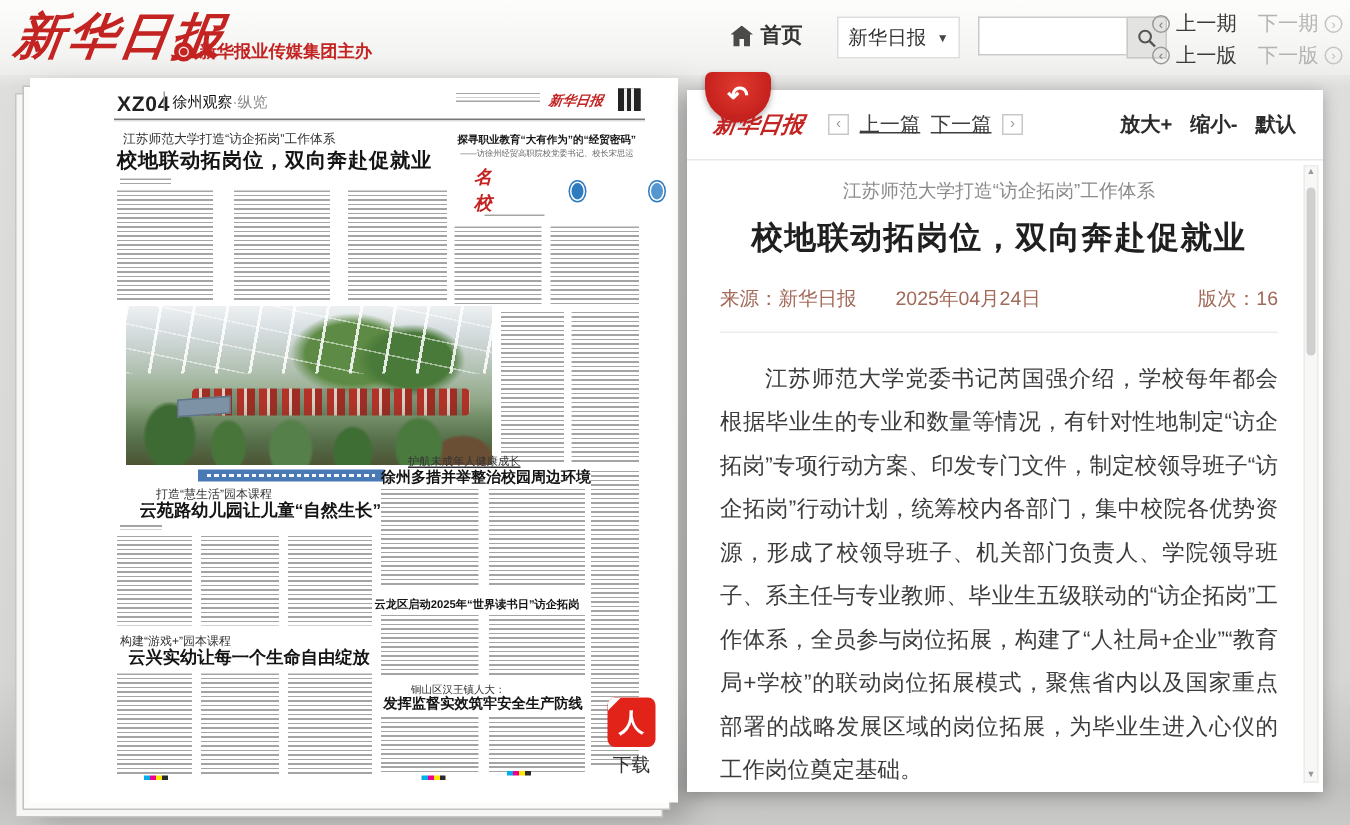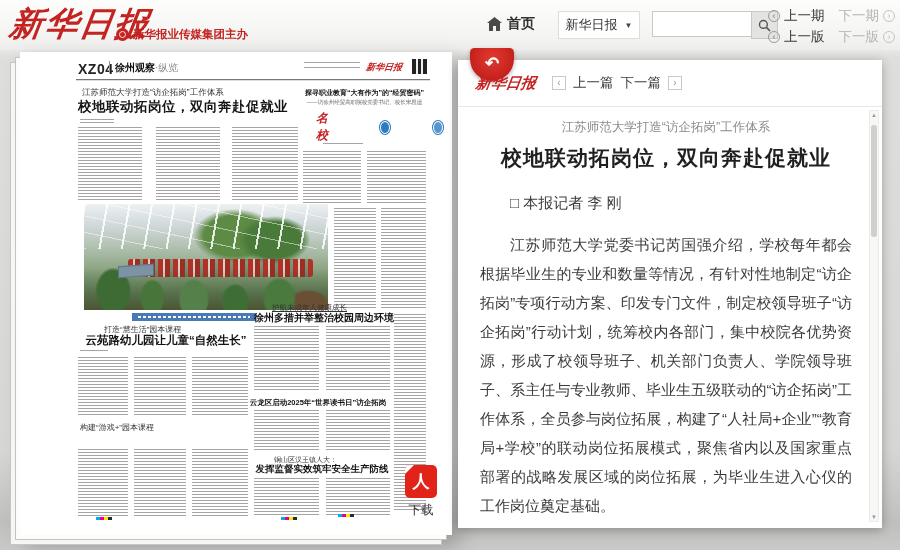--- a/index.html
+++ b/index.html
@@ -80,21 +80,21 @@
   
   .reader{position:absolute;left:458px;top:60px;width:424px;height:468px;background:#fff;
     box-shadow:0 2px 10px rgba(0,0,0,.28);overflow:visible;}
   .badge{position:absolute;left:12px;top:-12px;width:44px;height:33px;background:radial-gradient(circle at 50% 30%,#e03a30 0,#c5201c 70%);
     border-radius:5px 5px 24px 24px;display:flex;align-items:center;justify-content:center;cursor:pointer;box-shadow:0 2px 4px rgba(0,0,0,.3);}
   .badge span{color:#fff;font-size:17px;font-weight:bold;line-height:1;transform:translateY(-1px);}
   .rhead{display:flex;align-items:center;height:46px;padding:0 18px;border-bottom:1px solid #e8e8e8;}
   .rmast{font-family:"DejaVu Serif",serif;font-style:italic;font-weight:bold;font-size:15px;color:#c32321;transform:skewX(-8deg);margin-right:16px;}
   .sqbtn{width:14px;height:14px;border:1px solid #c8c8c6;color:#9a9a98;font-size:10px;line-height:12px;text-align:center;box-sizing:border-box;cursor:pointer;}
   .artnav{display:flex;align-items:center;gap:7px;font-size:13.5px;color:#3d3d3d;}
-  .artnav .lnk{cursor:pointer;}
+  .artnav .lnk{cursor:pointer;text-decoration:underline;}
   .zoomctl{margin-left:auto;display:flex;gap:12px;font-size:13.5px;font-weight:bold;color:#2b2b2b;}
   .zoomctl span{cursor:pointer;}
   .rbody{padding:12px 30px 0 22px;}
   .rkick{text-align:center;color:#8b8b8b;font-size:12.5px;}
   .rtitle{text-align:center;color:#1f1f1f;font-size:21px;font-weight:bold;margin-top:8px;letter-spacing:1px;}
   .rmeta{display:flex;margin-top:18px;font-size:13px;color:#a26a58;padding-bottom:13px;border-bottom:1px solid #ececec;}
   .rmeta .dt{margin-left:26px;}
   .rmeta .ed{margin-left:auto;}
   .rtext{margin-top:16px;font-size:15px;line-height:29px;color:#3c3c3c;}
   .rtext p{margin:0 0 13px;text-indent:2em;text-align:justify;}
@@ -153,21 +153,21 @@
       </div>
     </div>
   </div>
 
   <div class="sheet">
     <div class="np">
 
       <div class="abs npcode" style="left:2px;top:3px;">XZ04</div>
       <div class="vd" style="left:33px;top:3px;height:12px;"></div>
       <div class="abs npsec" style="left:39px;top:3px;">
-        <span style="color:#111;font-weight:bold;">徐州观察</span><span>·纵览</span>
+        <span style="color:#111;font-weight:normal;">徐州观察</span><span>·纵览</span>
       </div>
       <div class="tl" style="left:228px;top:4px;width:56px;height:3px;"></div>
       <div class="tl" style="left:228px;top:9px;width:56px;height:3px;"></div>
       <div class="abs mast-s" style="left:290px;top:3px;">新华日报</div>
       <div class="qr" style="left:336px;top:1px;"></div>
       <div class="rule" style="top:21px;"></div>
 
       <div class="kick" style="left:6px;top:29px;">江苏师范大学打造“访企拓岗”工作体系</div>
       <div class="hl" style="left:2px;top:40px;font-size:13.5px;letter-spacing:.5px;">校地联动拓岗位，双向奔赴促就业</div>
       <div class="tl" style="left:4px;top:61px;width:34px;height:4px;"></div>
@@ -205,27 +205,28 @@
       <div class="hl" style="left:168px;top:340px;width:148px;font-size:7.5px;text-align:center;">云龙区启动2025年“世界读书日”访企拓岗</div>
       <div class="tl" style="left:178px;top:352px;width:65px;height:40px;"></div>
       <div class="tl" style="left:250px;top:352px;width:64px;height:40px;"></div>
 
       <div class="kick" style="left:198px;top:397px;font-size:7px;">铜山区汉王镇人大：</div>
       <div class="hl" style="left:178px;top:405px;width:136px;font-size:9.5px;text-align:center;">发挥监督实效筑牢安全生产防线</div>
       <div class="tl" style="left:178px;top:420px;width:65px;height:38px;"></div>
       <div class="tl" style="left:250px;top:420px;width:64px;height:38px;"></div>
 
       <div class="kick" style="left:4px;top:266px;font-size:8px;margin-left:24px;">打造“慧生活”园本课程</div>
-      <div class="hl" style="left:2px;top:275px;width:176px;font-size:11.5px;text-align:center;">云苑路幼儿园让儿童“自然生长”</div>
+      <div class="hl" style="left:2px;top:275px;width:176px;font-size:11.5px;text-align:right;">云苑路幼儿园让儿童“自然生长”</div>
       <div class="tl" style="left:4px;top:292px;width:28px;height:3px;"></div>
       <div class="tl" style="left:2px;top:299px;width:50px;height:60px;"></div>
       <div class="tl" style="left:58px;top:299px;width:52px;height:60px;"></div>
       <div class="tl" style="left:116px;top:299px;width:56px;height:60px;"></div>
 
       <div class="kick" style="left:4px;top:364px;font-size:8px;">构建“游戏+”园本课程</div>
+      <div class="hl" style="left:2px;top:373px;width:176px;font-size:11.5px;text-align:center;">云兴实幼让每一个生命自由绽放</div>
       <div class="tl" style="left:2px;top:391px;width:50px;height:67px;"></div>
       <div class="tl" style="left:58px;top:391px;width:52px;height:67px;"></div>
       <div class="tl" style="left:116px;top:391px;width:56px;height:67px;"></div>
 
       <div class="cmyk" style="left:20px;top:459px;"></div>
       <div class="cmyk" style="left:205px;top:459px;"></div>
       <div class="cmyk" style="left:262px;top:456px;"></div>
     </div>
 
     <div class="pdf">
@@ -241,27 +242,36 @@
     </div>
 
     <div class="rhead">
       <span class="rmast">新华日报</span>
       <div class="artnav">
         <span class="sqbtn">‹</span>
         <span class="lnk">上一篇</span>
         <span class="lnk">下一篇</span>
         <span class="sqbtn">›</span>
       </div>
+      <div class="zoomctl">
+        <span>放大+</span>
+        <span>缩小-</span>
+        <span>默认</span>
+      </div>
     </div>
 
     <div class="rbody">
       <div class="rkick">江苏师范大学打造“访企拓岗”工作体系</div>
       <div class="rtitle">校地联动拓岗位，双向奔赴促就业</div>
+      <div class="rmeta">
+        <span>来源：新华日报</span>
+        <span class="dt">2025年04月24日</span>
+        <span class="ed">版次：16</span>
+      </div>
       <div class="rtext">
-        <p class="byline">□ 本报记者 李 刚</p>
         <p>江苏师范大学党委书记芮国强介绍，学校每年都会根据毕业生的专业和数量等情况，有针对性地制定“访企拓岗”专项行动方案、印发专门文件，制定校领导班子“访企拓岗”行动计划，统筹校内各部门，集中校院各优势资源，形成了校领导班子、机关部门负责人、学院领导班子、系主任与专业教师、毕业生五级联动的“访企拓岗”工作体系，全员参与岗位拓展，构建了“人社局+企业”“教育局+学校”的联动岗位拓展模式，聚焦省内以及国家重点部署的战略发展区域的岗位拓展，为毕业生进入心仪的工作岗位奠定基础。</p>
       </div>
     </div>
 
     <div class="vscroll">
       <span class="up">▲</span>
       <span class="dn">▼</span>
       <span class="thumb"></span>
     </div>
   </div>

